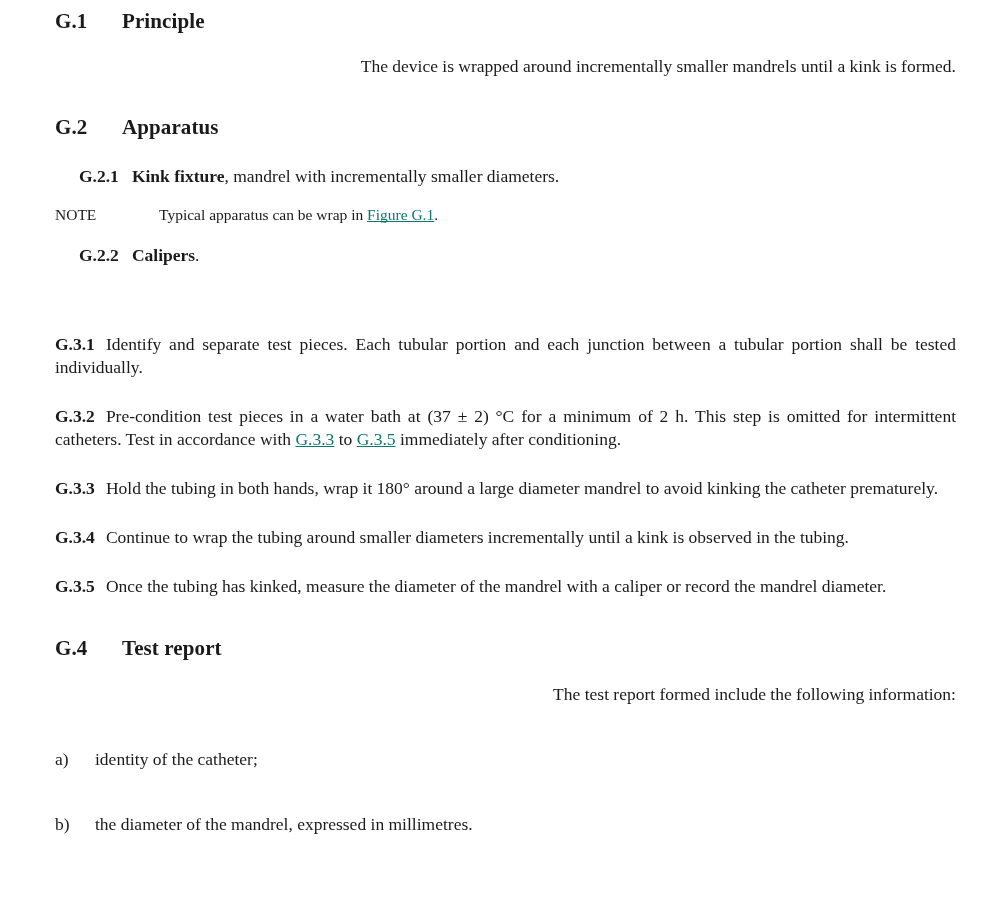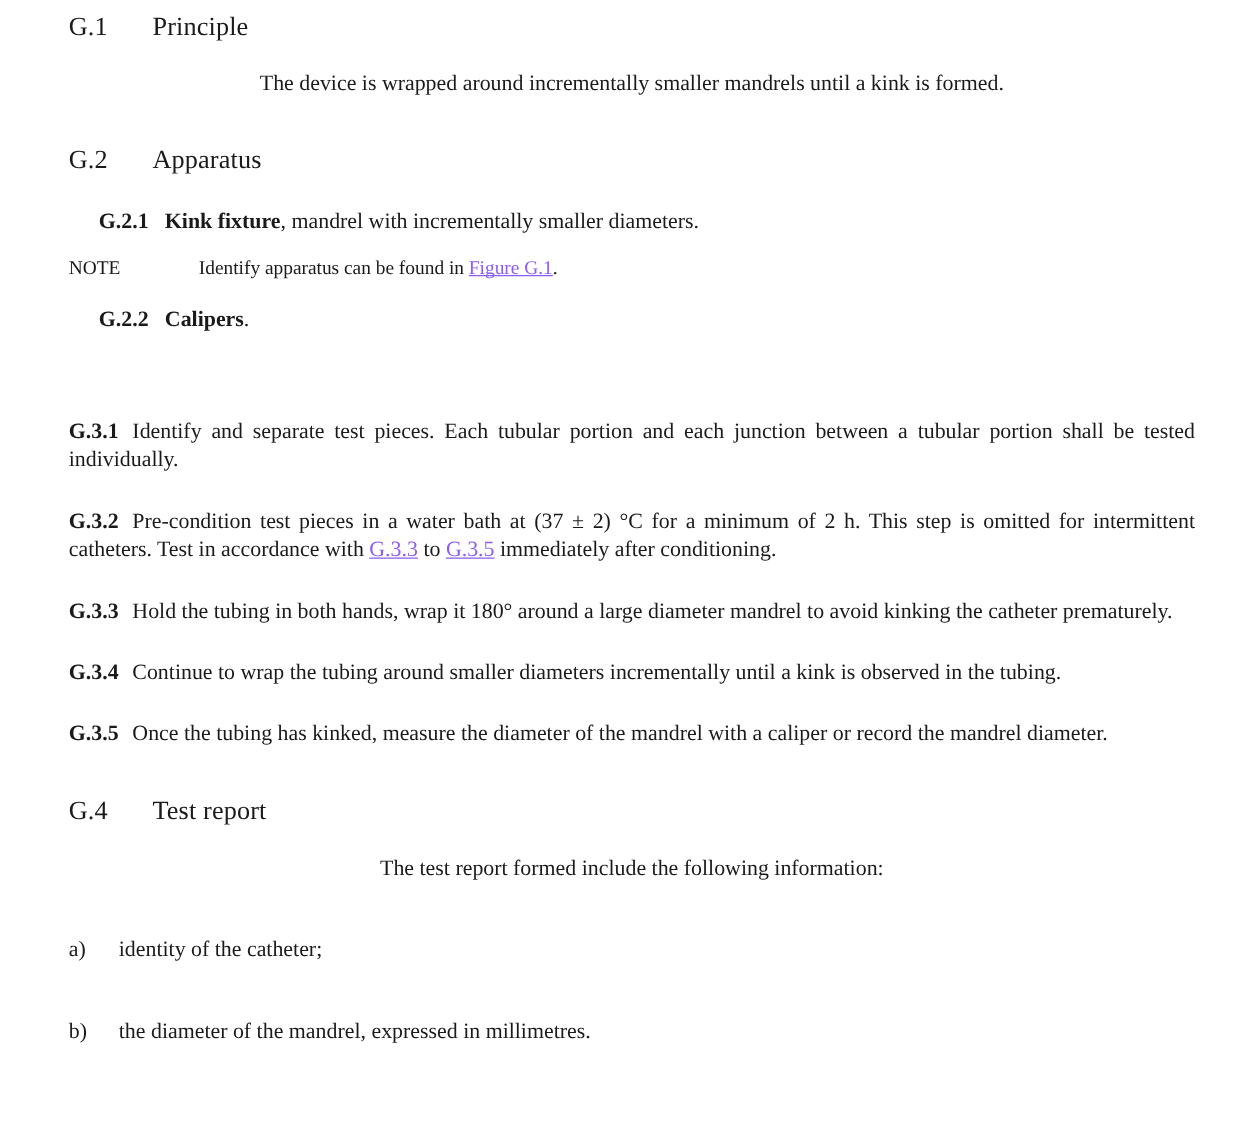--- a/index.html
+++ b/index.html
@@ -25,21 +25,21 @@
     position: absolute;
     left: 55px;
     top: 0px;
     width: 901px;
   }
 
   
   .clause-heading {
     display: flex;
     align-items: baseline;
-    font-weight: normal;
+    font-weight: bold;
     font-size: 21px;
     line-height: 1.15;
     color: #1a1a1a;
     letter-spacing: 0.1px;
   }
   .clause-heading .num {
     width: 67px;
     flex: 0 0 67px;
   }
   .clause-heading .title {
@@ -49,21 +49,21 @@
   
   .para {
     font-size: 17.5px;
     line-height: 1.32;
     text-align: justify;
     text-justify: inter-word;
     color: #1a1a1a;
     hyphens: none;
   }
   .para.plain {
-    text-align: center;
+    text-align: right;
   }
   .label {
     font-weight: bold;
   }
   .gap-sm { display: inline-block; width: 11px; }
   .gap-md { display: inline-block; width: 13px; }
 
   
   .subclause {
     font-size: 17.5px;
@@ -89,21 +89,21 @@
     gap: 16px;
   }
   .note .note-tag {
     width: 88px;
     flex: 0 0 88px;
   }
   .note .note-body { flex: 1 1 auto; }
 
   
   a.doclink, .doclink {
-    color: #8b5cf6;
+    color: #0f766e;
     text-decoration: underline;
     text-decoration-skip-ink: none;
     cursor: pointer;
   }
 
   
   .list-item {
     display: flex;
     align-items: baseline;
     font-size: 17.5px;
@@ -142,21 +142,21 @@
     </div>
 
     <div style="height:26px"></div>
     <div class="subclause">
       <span class="label">G.2.1</span><span class="gap-md"></span><span class="term">Kink fixture</span><span>, mandrel with incrementally smaller diameters.</span>
     </div>
 
     <div style="height:17px"></div>
     <div class="note">
       <span class="note-tag">NOTE</span>
-      <span class="note-body"><span>Identify apparatus can be found in </span><span class="doclink">Figure G.1</span><span>.</span></span>
+      <span class="note-body"><span>Typical apparatus can be wrap in </span><span class="doclink">Figure G.1</span><span>.</span></span>
     </div>
 
     <div style="height:18px"></div>
     <div class="subclause">
       <span class="label">G.2.2</span><span class="gap-md"></span><span class="term">Calipers</span><span>.</span>
     </div>
 
     <div style="height:38px"></div>
 
     <div style="height:28px"></div>

